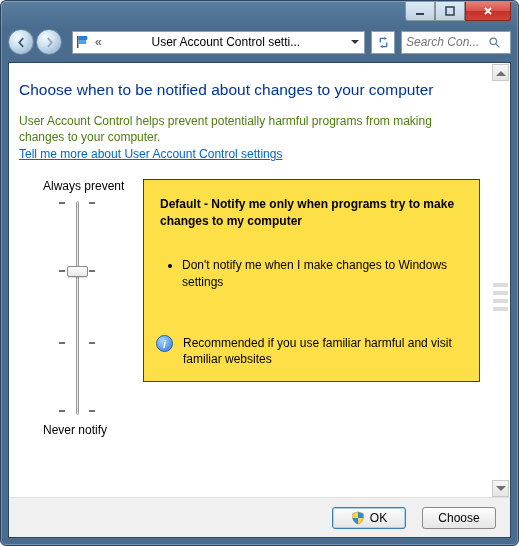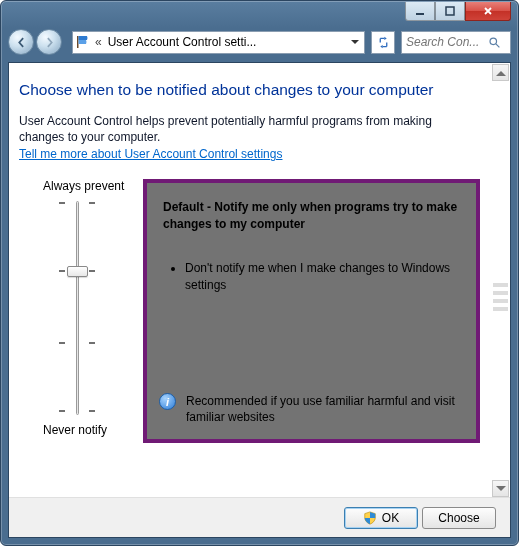--- a/index.html
+++ b/index.html
@@ -34,21 +34,21 @@
   }
   .navcircle.fwd { left: 28px; }
   .navcircle svg { width:11px; height:11px; }
   .addrbar {
     flex:1; height:23px; background:#fff; border:1px solid #8a9db1;
     display:flex; align-items:center; padding:0 2px; gap:4px;
   }
   .flag { width:16px; height:16px; position:relative; flex-shrink:0; }
   .flag svg { width:16px; height:16px; }
   .crumbsep { color:#444; }
-  .crumbtext { flex:1; white-space:nowrap; overflow:hidden; text-overflow:ellipsis; color:#000; padding-left:2px; }
+  .crumbtext { flex:1; white-space:nowrap; overflow:hidden; text-overflow:ellipsis; color:#000; padding-left:2px;text-align:center; }
   .dd { width:14px; height:100%; display:flex; align-items:center; justify-content:center; }
   .dd::after { content:""; border:4px solid transparent; border-top-color:#333; margin-top:3px;}
   .refresh {
     width:24px; height:23px; background:#fff; border:1px solid #8a9db1;
     display:flex; align-items:center; justify-content:center; color:#2e6bbd;
   }
   .refresh svg{width:13px;height:13px;}
   .searchbox {
     width:110px; height:23px; background:#fff; border:1px solid #8a9db1;
     display:flex; align-items:center; padding:0 4px; gap:8px;
@@ -64,55 +64,55 @@
     background: linear-gradient(#f6f6f6,#e5e5e5); border:1px solid #c9c9c9;
     display:flex; align-items:center; justify-content:center;
   }
   .scroll-up{top:1px;} .scroll-dn{bottom:40px;}
   .scroll-up::after{content:"";border:5px solid transparent;border-bottom-color:#707070;margin-bottom:4px;}
   .scroll-dn::after{content:"";border:5px solid transparent;border-top-color:#707070;margin-top:4px;}
   .scrolltrack-marks{position:absolute;right:2px;top:220px;width:15px;height:30px;
     background:repeating-linear-gradient(180deg,#dcdcdc 0,#dcdcdc 4px,transparent 4px,transparent 8px);}
   .content { padding: 18px 30px 0 10px; }
   h1 { font-size:15.5px; font-weight:400; color:#003399; margin-bottom:14px; }
-  .intro { color:#0f172a; line-height:1.35; margin-bottom:2px;}
+  .intro { color:#4d7c0f; line-height:1.35; margin-bottom:2px;}
   a.help { color:#0066cc; }
   .slider-area { margin-top:18px; display:flex; }
   .slidercol { width:124px; }
   .lbl-top, .lbl-bot { font-size:12px; color:#000; padding-left:24px;}
   .lbl-top{margin-bottom:6px;} .lbl-bot{margin-top:6px;}
   .track {
     position:relative; margin:6px 0 6px 40px; width:36px; height:218px;
   }
   .trackline { position:absolute; left:17px; top:2px; bottom:2px; width:3px;
     background:linear-gradient(90deg,#b9b9b9,#e7e7e7,#b9b9b9); border:1px solid #9a9a9a; border-radius:2px;}
   .tick { position:absolute; left:0; width:36px; height:1px;}
   .tick::before,.tick::after{content:"";position:absolute;top:-1px;width:6px;height:2px;background:#707070;}
   .tick::before{left:0;} .tick::after{right:0;}
   .thumb {
     position:absolute; left:8px; width:21px; height:11px; top:85px;
     background:linear-gradient(#fefefe,#e8e8e8); border:1px solid #8a8a8a; border-radius:2px;
     box-shadow:0 1px 1px rgba(0,0,0,.15);
   }
   .desc-panel {
-    flex:1; border:4px solid #701a75; background:#737373; padding:16px 16px 12px 16px;
-    height:264px; position:relative;
+    flex:1; border:1px solid #701a75; background:#fde047; padding:16px 16px 12px 16px;
+    height:203px; position:relative;
   }
   .desc-panel strong{font-size:12px; display:block; margin-bottom:10px; line-height:1.35;}
   .desc-panel ul{list-style:disc; margin-left:22px; line-height:1.4;margin-top:28px;}
   .reco { position:absolute; left:12px; right:16px; bottom:14px; display:flex; gap:10px;}
   .info-ico { width:17px; height:17px; border-radius:50%;
     background:radial-gradient(circle at 35% 30%,#a7d4ff,#2d7cd6); flex-shrink:0;
     display:flex; align-items:center; justify-content:center; color:#fff; font-weight:bold; font-size:11px; font-style:italic;
     border:1px solid #1e5fa8;}
   .reco-text{line-height:1.35;}
   .btnrow {
     position:absolute; left:0; right:0; bottom:0; height:40px;
     background:#f0f0f0; border-top:1px solid #e0e0e0;
-    display:flex; justify-content:flex-end; align-items:center; gap:4px; padding-right:14px;
+    display:flex; justify-content:flex-end; align-items:center; gap:16px; padding-right:14px;
   }
   button.win {
     height:22px; min-width:74px; padding:0 10px; font-family:inherit; font-size:12px;
     background:linear-gradient(#fdfdfd,#e5e5e5); border:1px solid #8a8a8a; border-radius:3px;
     display:inline-flex; align-items:center; justify-content:center; gap:5px;
   }
   button.win.default { border:1px solid #3c7fb1; box-shadow:0 0 0 1px #a6d2f2 inset;}
   .shield { width:14px; height:14px; }
 </style>
 </head>

